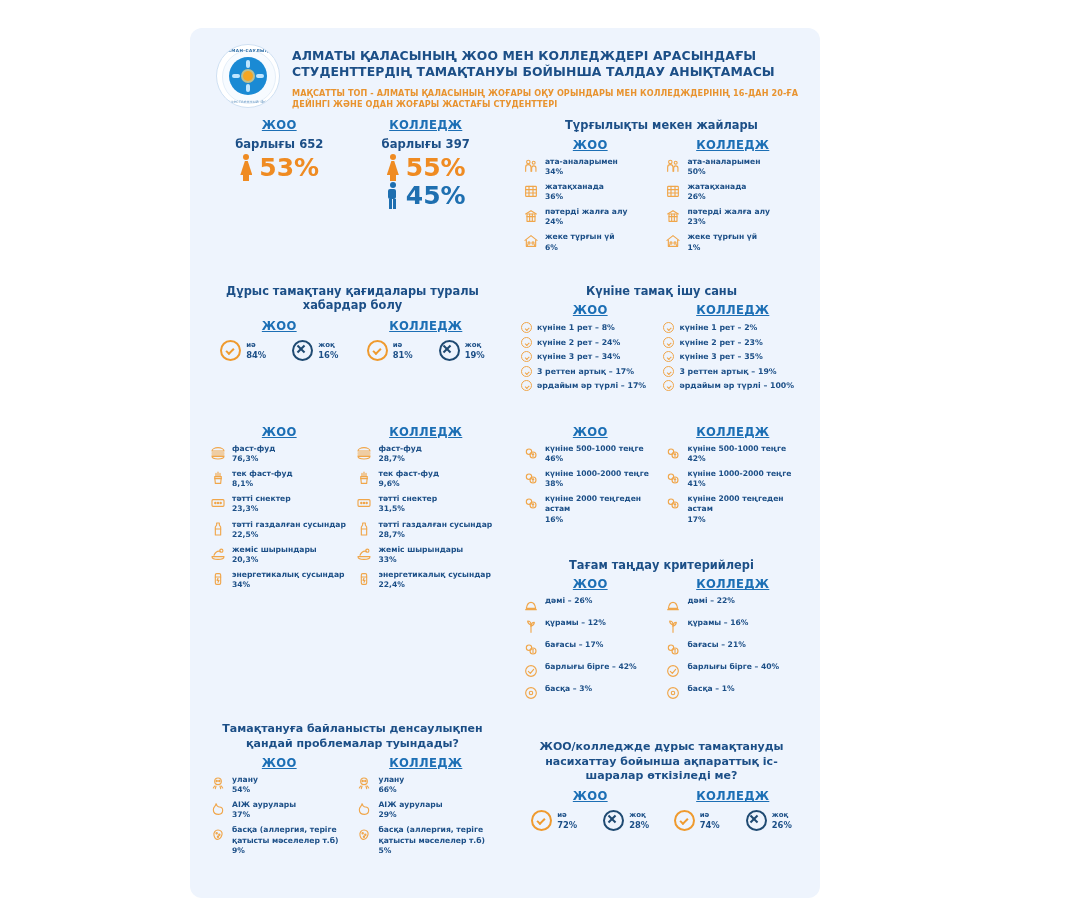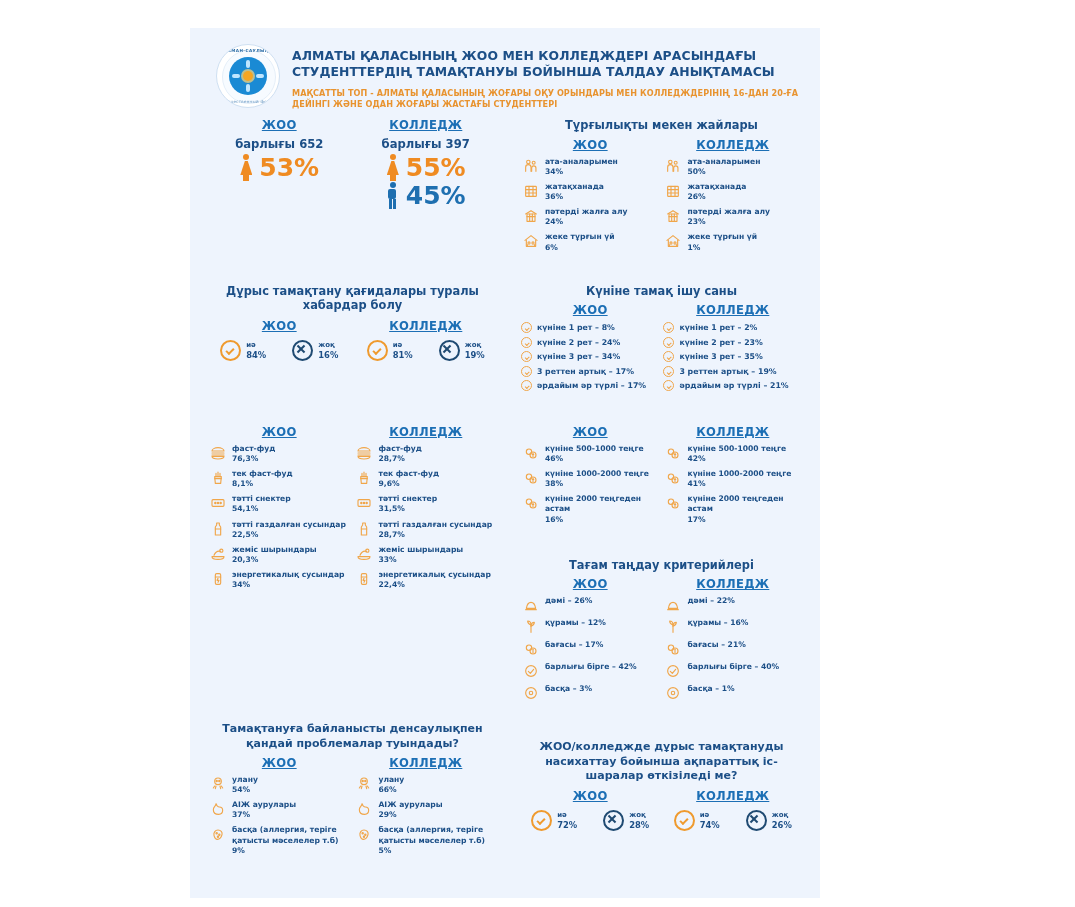--- a/index.html
+++ b/index.html
@@ -3,21 +3,21 @@
 <meta charset="utf-8">
 <style>
   html,body{margin:0;padding:0;}
   body{
     width:1075px;height:907px;background:#ffffff;
     font-family:"DejaVu Sans","Liberation Sans",sans-serif;
     overflow:hidden;position:relative;
   }
   #page{
     position:absolute;left:190px;top:28px;width:630px;height:870px;
-    background:#eef4fd;overflow:hidden;
+    background:#eef4fd;overflow:hidden;border-radius:12px;
   }
 
   
   .header{display:flex;align-items:flex-start;padding:16px 16px 4px 26px;gap:12px;}
   .logo{width:62px;height:62px;flex:0 0 62px;border-radius:50%;
         background:#ffffff;border:1px solid #cfe0f2;position:relative;overflow:hidden;}
   .logo .ring{position:absolute;left:5px;top:5px;width:52px;height:52px;border-radius:50%;
         background:#f7fbff;border:1px solid #e4eef8;}
   .logo .disc{position:absolute;left:12px;top:12px;width:38px;height:38px;border-radius:50%;
         background:#1a8ad4;}
@@ -349,21 +349,21 @@
                 <div class="bli">
                   <span class="dot"></span>
                   <span class="tx">күніне 3 рет – 35%</span>
                 </div>
                 <div class="bli">
                   <span class="dot"></span>
                   <span class="tx">3 реттен артық – 19%</span>
                 </div>
                 <div class="bli">
                   <span class="dot"></span>
-                  <span class="tx">әрдайым әр түрлі – 21%</span>
+                  <span class="tx">әрдайым әр түрлі – 100%</span>
                 </div>
               </div>
           </div>
         </div>
       </div>
     </div>
   </div>
 
   <div class="cols" style="margin-top:20px;">
     <div class="colL">
@@ -394,21 +394,21 @@
                 </div>
                 <div class="ili">
                   <span class="ic">
                     <svg viewBox="0 0 24 24" width="16" height="16" fill="none" stroke="#f0a64a" stroke-width="1.7" stroke-linecap="round" stroke-linejoin="round">
                       <rect x="3" y="7" width="18" height="10" rx="1.5"></rect>
                       <circle cx="8" cy="12" r="1"></circle>
                       <circle cx="12" cy="12" r="1"></circle>
                       <circle cx="16" cy="12" r="1"></circle>
                     </svg>
                   </span>
-                  <span class="tx">тәтті снектер<span class="pc">54,1%</span></span>
+                  <span class="tx">тәтті снектер<span class="pc">23,3%</span></span>
                 </div>
                 <div class="ili">
                   <span class="ic">
                     <svg viewBox="0 0 24 24" width="16" height="16" fill="none" stroke="#f0a64a" stroke-width="1.7" stroke-linecap="round" stroke-linejoin="round">
                       <path d="M10 3h4v3l2 3v12H8V9l2-3z"></path>
                       <path d="M8 12h8"></path>
                     </svg>
                   </span>
                   <span class="tx">тәтті газдалған сусындар<span class="pc">22,5%</span></span>
                 </div>

